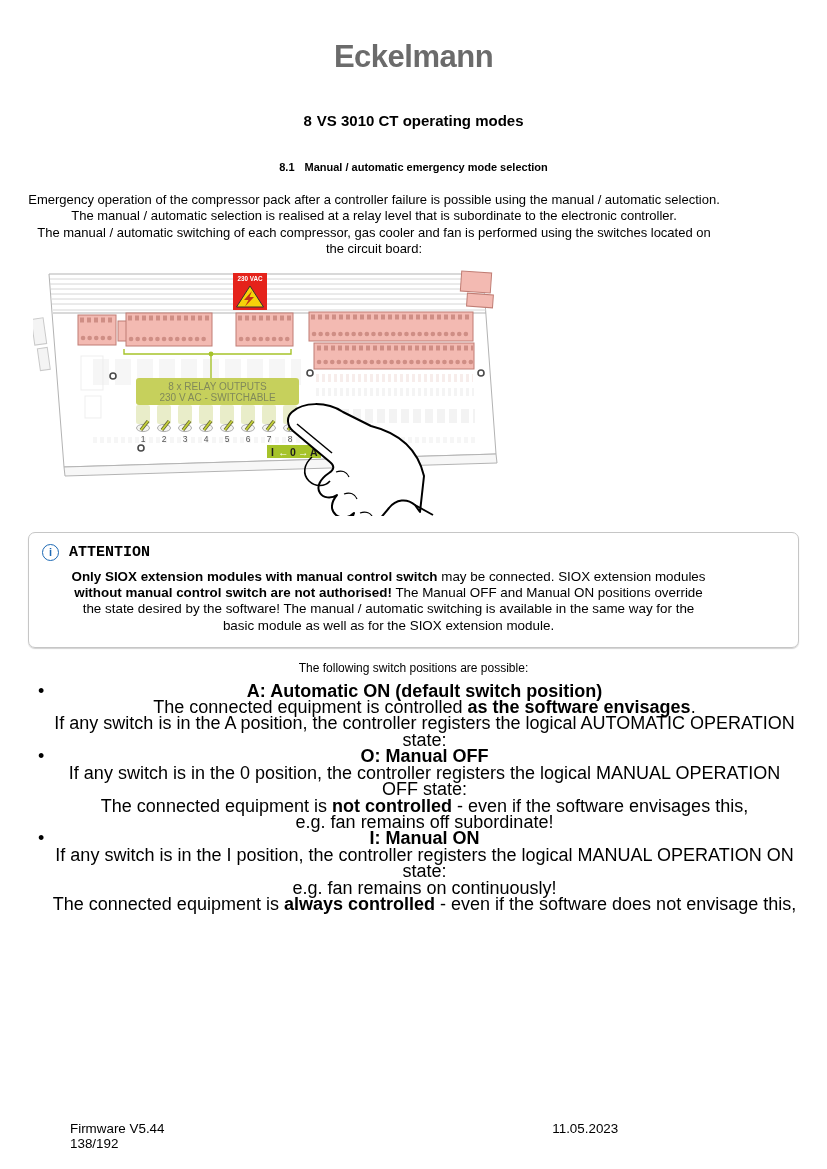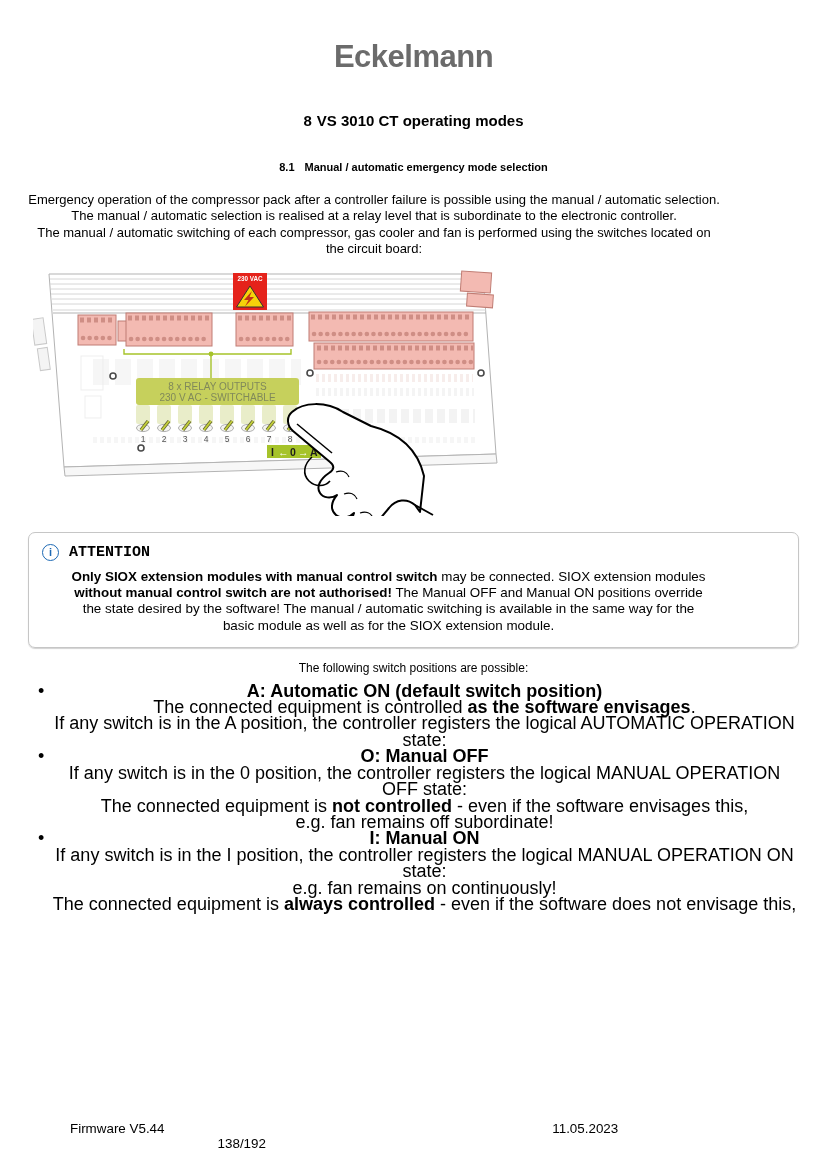--- a/index.html
+++ b/index.html
@@ -17,21 +17,21 @@
   .info-icon { width:15px; height:15px; border:1.6px solid #1d69b4; border-radius:50%; color:#1d69b4; font-weight:bold; font-size:11px; display:flex; align-items:center; justify-content:center; flex:0 0 auto; }
   .att-title { font-size:15px; font-weight:bold;font-family:Liberation Mono, monospace; }
   .att-body { margin:8px 0 0 29px; font-size:13.4px; line-height:16.4px; max-width:635px; }
   .list-intro { margin:12px 0 0; font-size:12px; line-height:16.4px; }
   ul.positions { margin:6px 0 0; padding:0 0 0 22px; list-style:none; }
   ul.positions li { position:relative; font-size:18px; line-height:16.4px; }
   ul.positions li::before { content:"\2022"; position:absolute; left:-12px; }
   .b { font-weight:bold; }
   .footer { position:absolute; left:70px; right:70px; top:1121px; display:grid; grid-template-columns:1fr 1fr; font-size:13.4px; }
   .footer .c { text-align:center; }
-  .footer .r { text-align:center; }
+  .footer .r { text-align:left; }
   svg text { font-family:"Liberation Sans", sans-serif; }
 </style>
 </head>
 <body>
 
 <div class="content">
 
   <div class="logo">Eckelmann</div>
 
   <h1 class="chapter"><span class="num">8</span><span>VS 3010 CT operating modes</span></h1>

